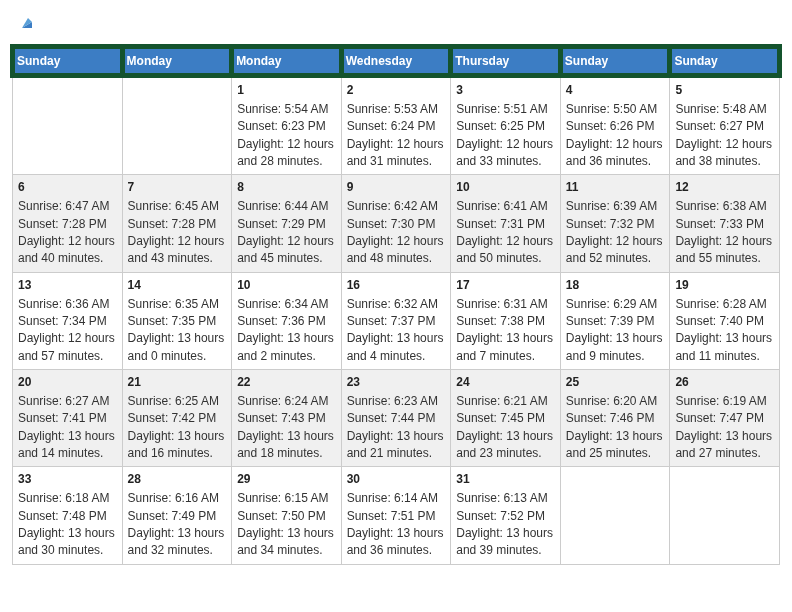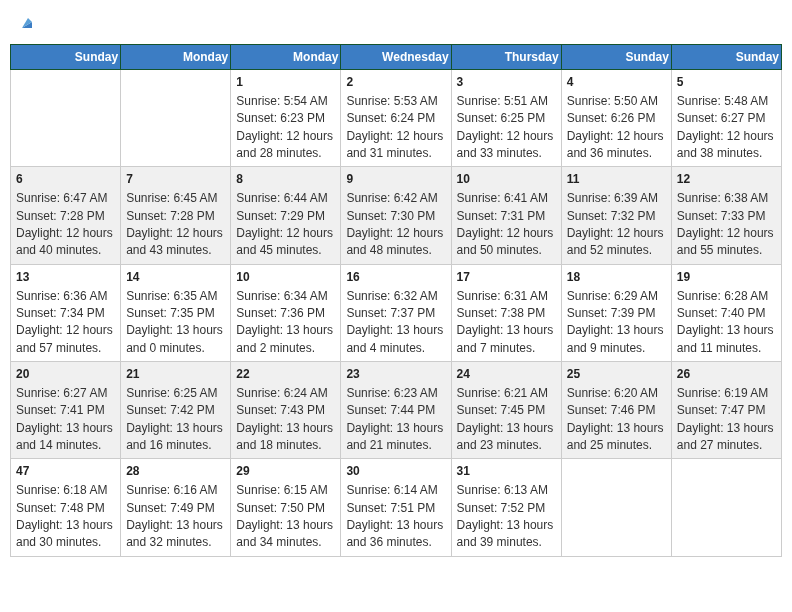--- a/index.html
+++ b/index.html
@@ -53,25 +53,25 @@
       color: #555;
     }
     .calendar-table {
       width: 100%;
       border-collapse: collapse;
       font-size: 10.5px;
     }
     .calendar-table th {
       background-color: #3c7dc4;
       color: #fff;
-      text-align: right;
+      text-align: left;
       padding: 5px 2px;
       font-size: 12px;
       font-weight: bold;
-      border: 1px solid #14532d;
+      border: 5px solid #14532d;
     }
     .calendar-table td {
       border: 1px solid #ccc;
       vertical-align: top;
       padding: 4px 5px;
       width: calc(100% / 7);
       min-height: 80px;
       color: #222;
       line-height: 1.4;
     }
@@ -238,21 +238,21 @@
           <span class="day-number">25</span>
           <div class="day-info">Sunrise: 6:20 AM<br>Sunset: 7:46 PM<br>Daylight: 13 hours<br>and 25 minutes.</div>
         </td>
         <td>
           <span class="day-number">26</span>
           <div class="day-info">Sunrise: 6:19 AM<br>Sunset: 7:47 PM<br>Daylight: 13 hours<br>and 27 minutes.</div>
         </td>
       </tr>
       <tr class="row-white">
         <td>
-          <span class="day-number">47</span>
+          <span class="day-number">33</span>
           <div class="day-info">Sunrise: 6:18 AM<br>Sunset: 7:48 PM<br>Daylight: 13 hours<br>and 30 minutes.</div>
         </td>
         <td>
           <span class="day-number">28</span>
           <div class="day-info">Sunrise: 6:16 AM<br>Sunset: 7:49 PM<br>Daylight: 13 hours<br>and 32 minutes.</div>
         </td>
         <td>
           <span class="day-number">29</span>
           <div class="day-info">Sunrise: 6:15 AM<br>Sunset: 7:50 PM<br>Daylight: 13 hours<br>and 34 minutes.</div>
         </td>

